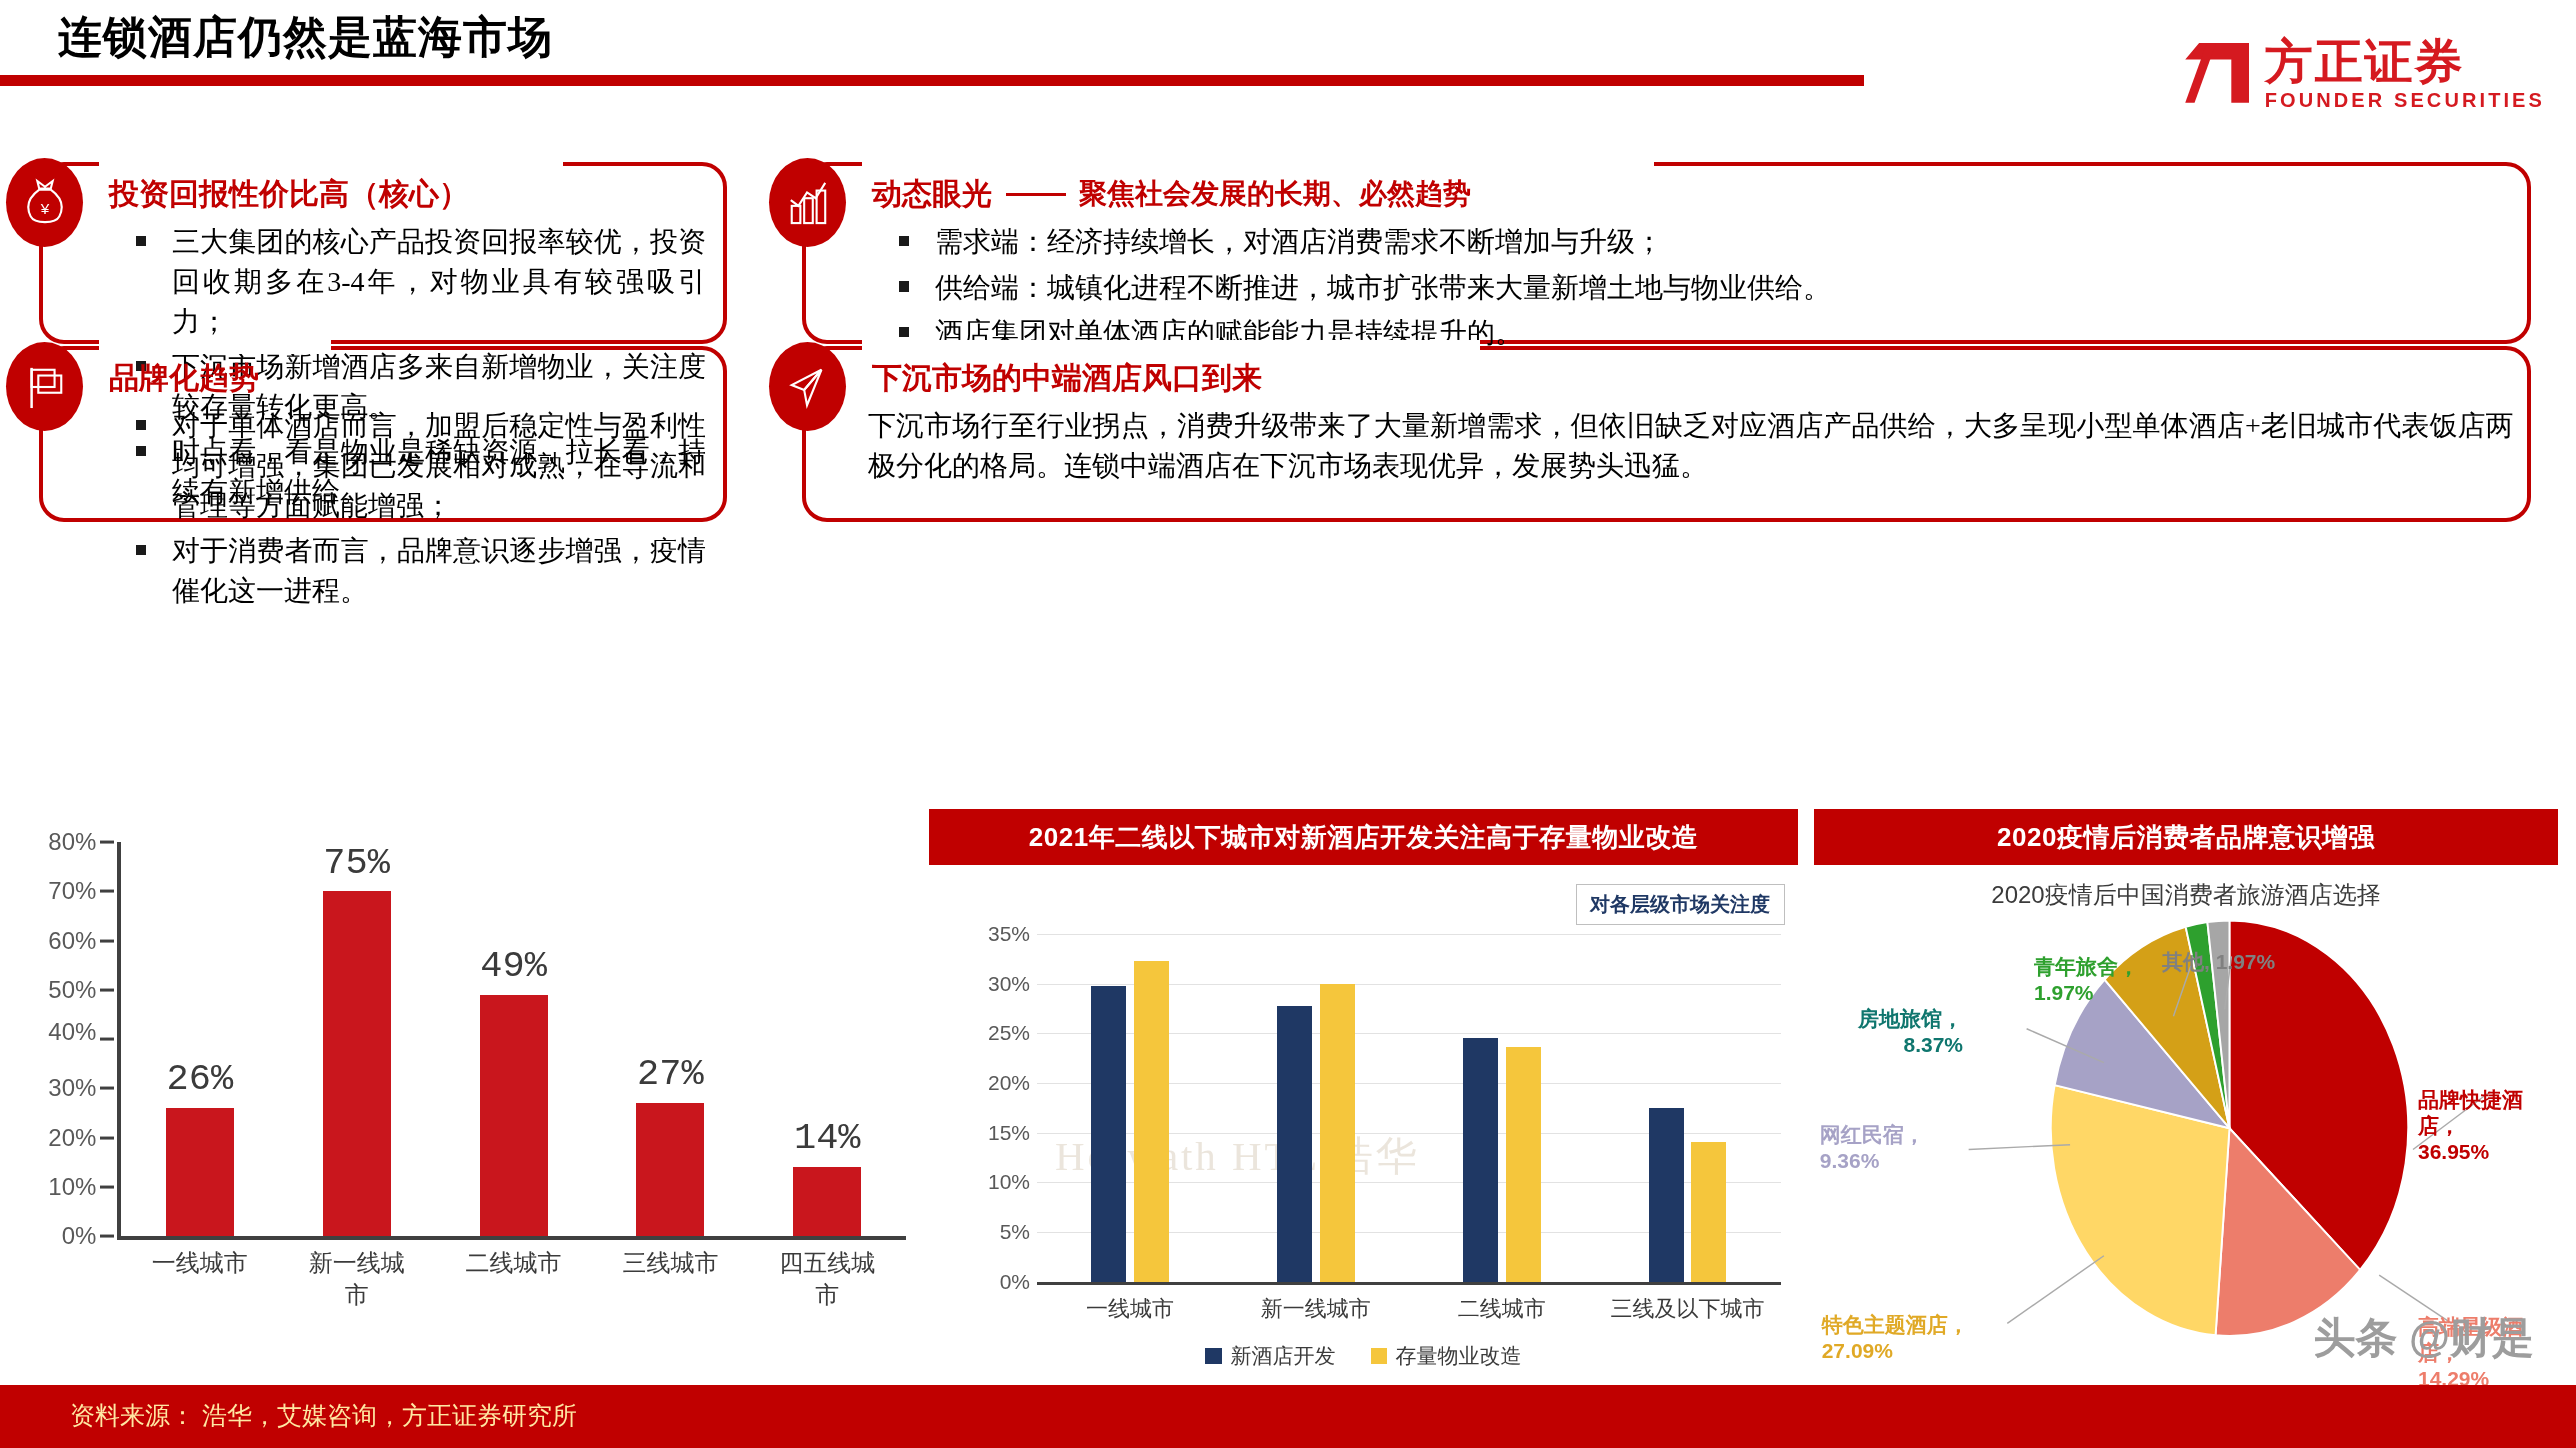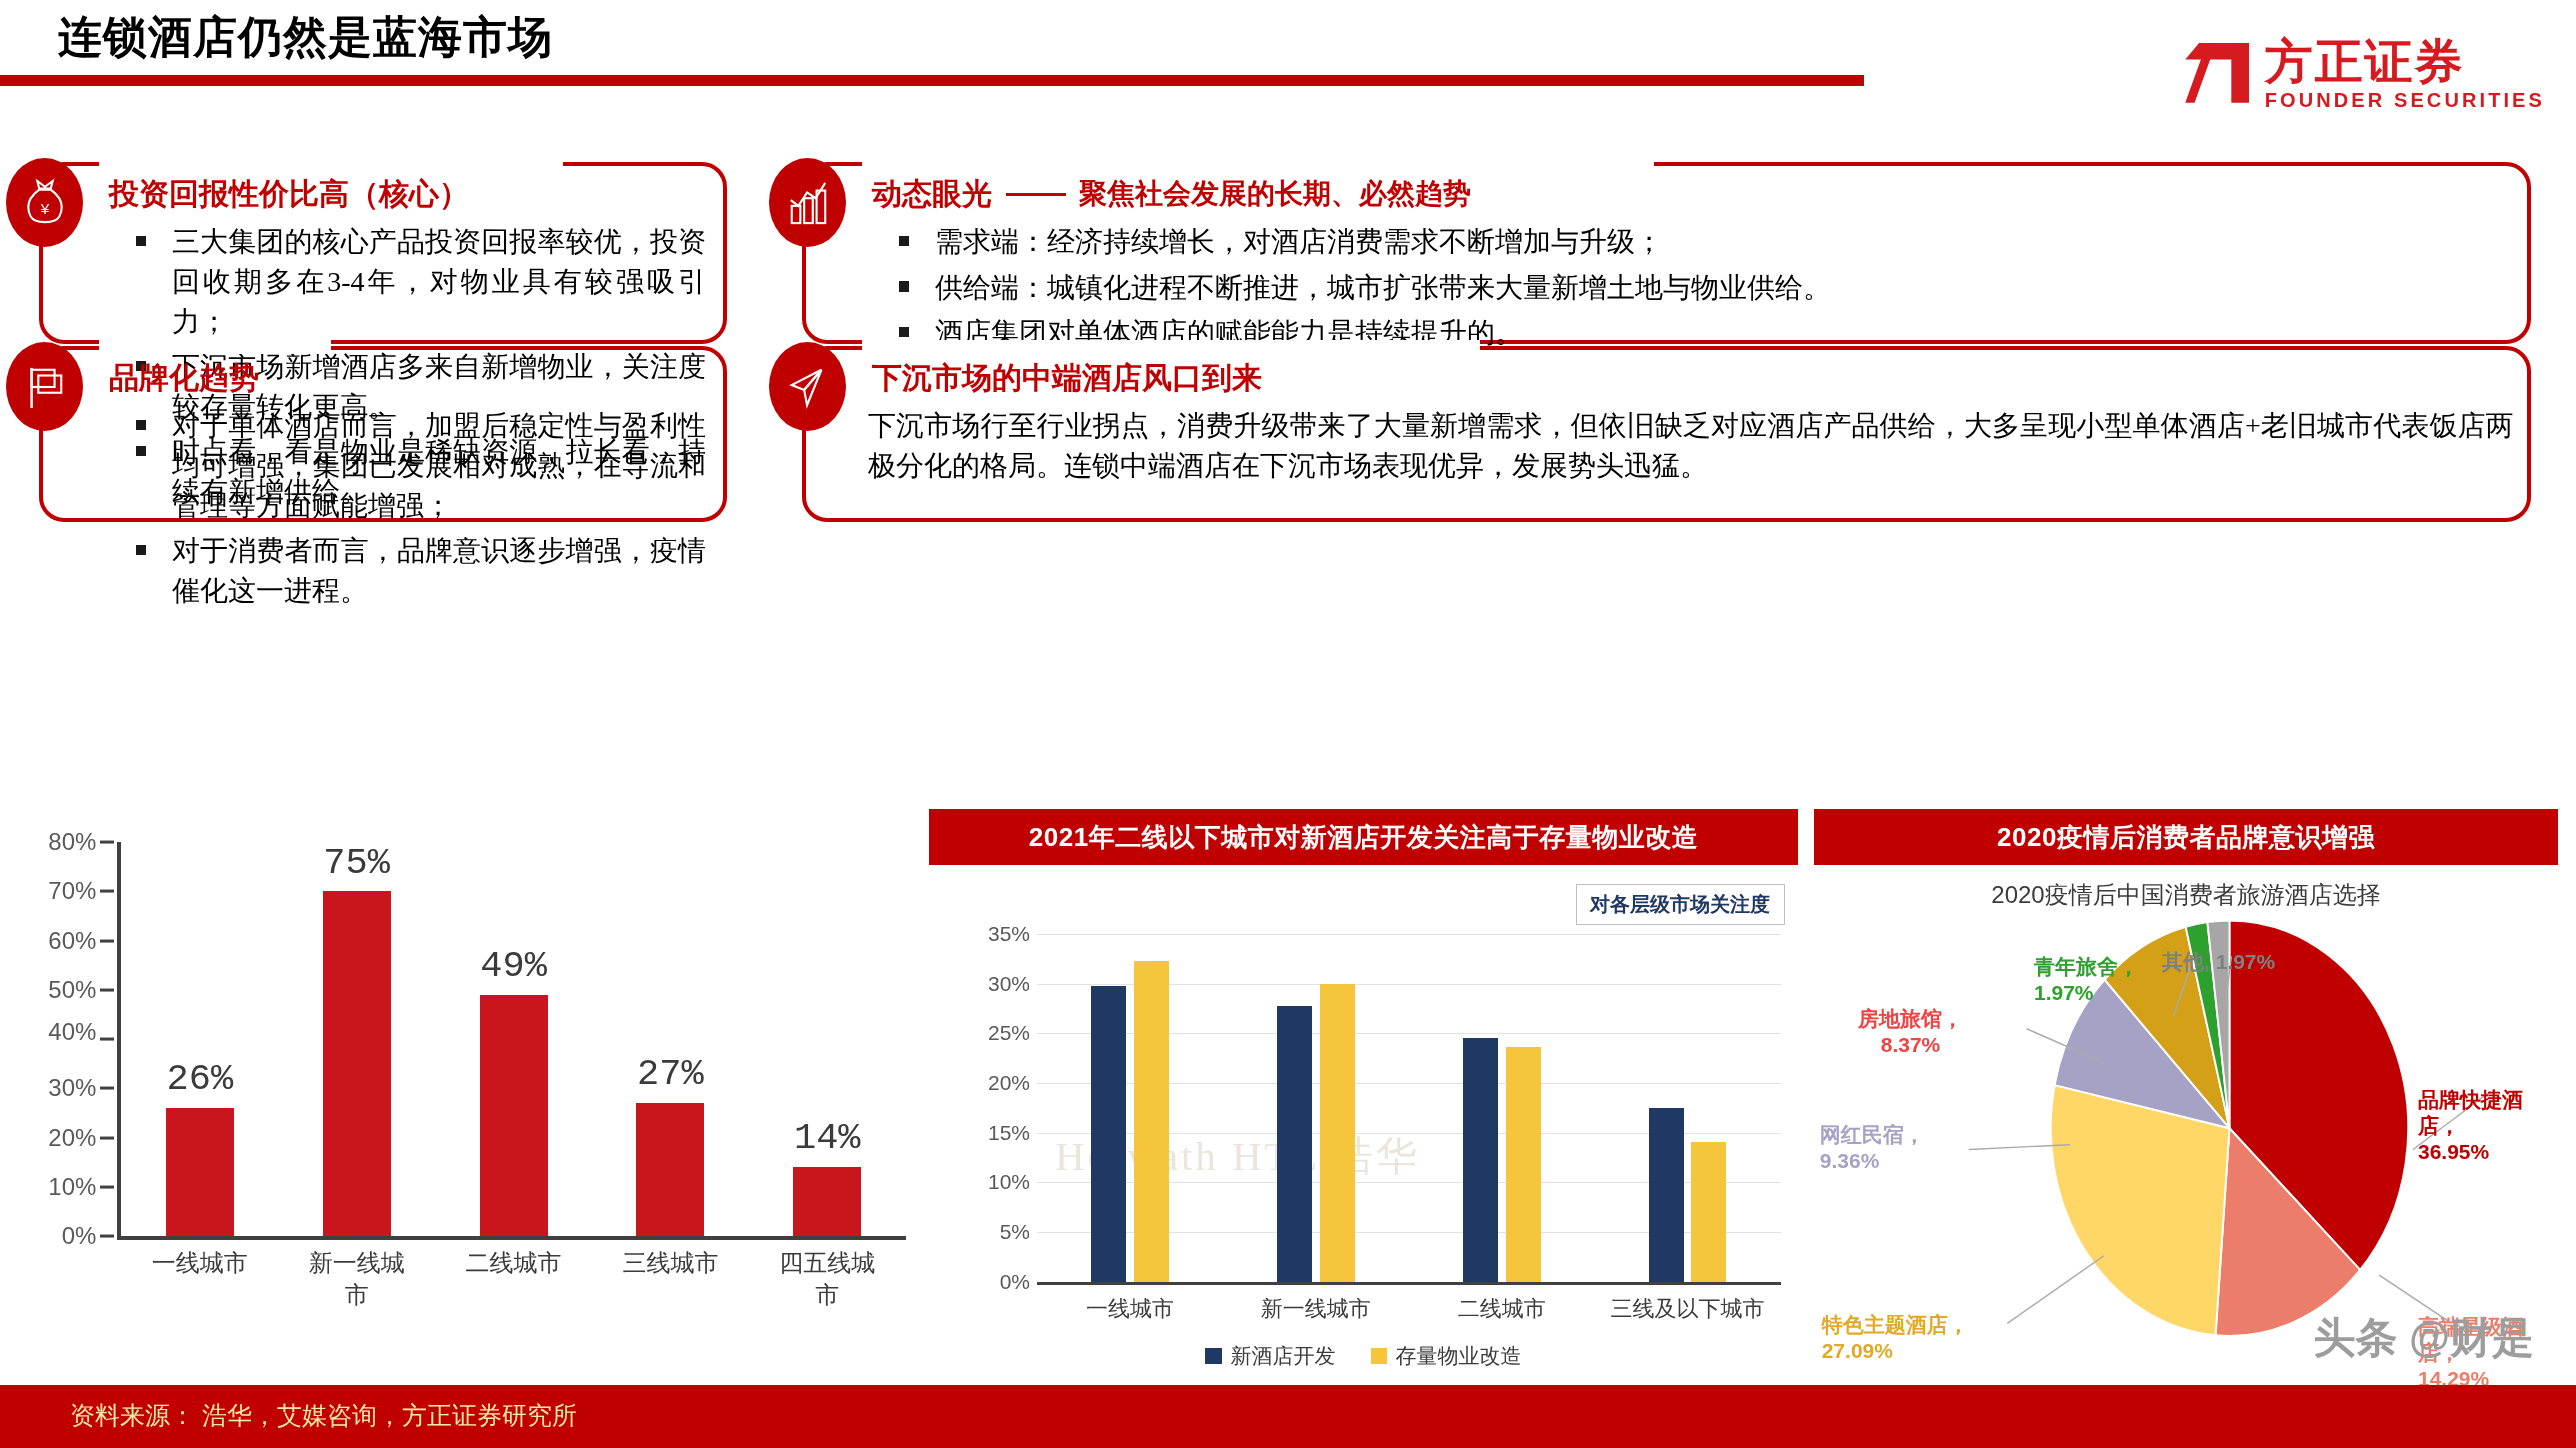--- a/index.html
+++ b/index.html
@@ -488,21 +488,21 @@
         </svg>
       <div id="pie-labels">
           <div class="pie-lab" style="left: 604px; top: 208px; color: rgb(192, 0, 0); text-align: left;">品牌快捷酒店，
 36.95%</div>
           <div class="pie-lab" style="left: 604px; top: 435px; color: rgb(237, 125, 107); text-align: left;">高端星级酒店，
 14.29%</div>
           <div class="pie-lab" style="left: 7.7px; top: 433px; color: rgb(224, 169, 38); text-align: left;">特色主题酒店，
 27.09%</div>
           <div class="pie-lab" style="left: 5.8px; top: 243px; color: rgb(166, 162, 198); text-align: left;">网红民宿，
 9.36%</div>
-          <div class="pie-lab" style="left: 44px; top: 127px; color: #ef4444; text-align: center;">房地旅馆，
+          <div class="pie-lab" style="left: 44px; top: 127px; color: #0f766e; text-align: right;">房地旅馆，
 8.37%</div>
           <div class="pie-lab" style="left: 220px; top: 75px; color: rgb(46, 160, 46); text-align: left;">青年旅舍，
 1.97%</div>
           <div class="pie-lab" style="left: 348px; top: 70px; color: rgb(128, 128, 128); text-align: left;">其他, 1.97%</div>
         </div>
     </div>
   </div>
 
   <div id="toutiao">头条 @财是</div>
   <div id="footer-bar"></div>

